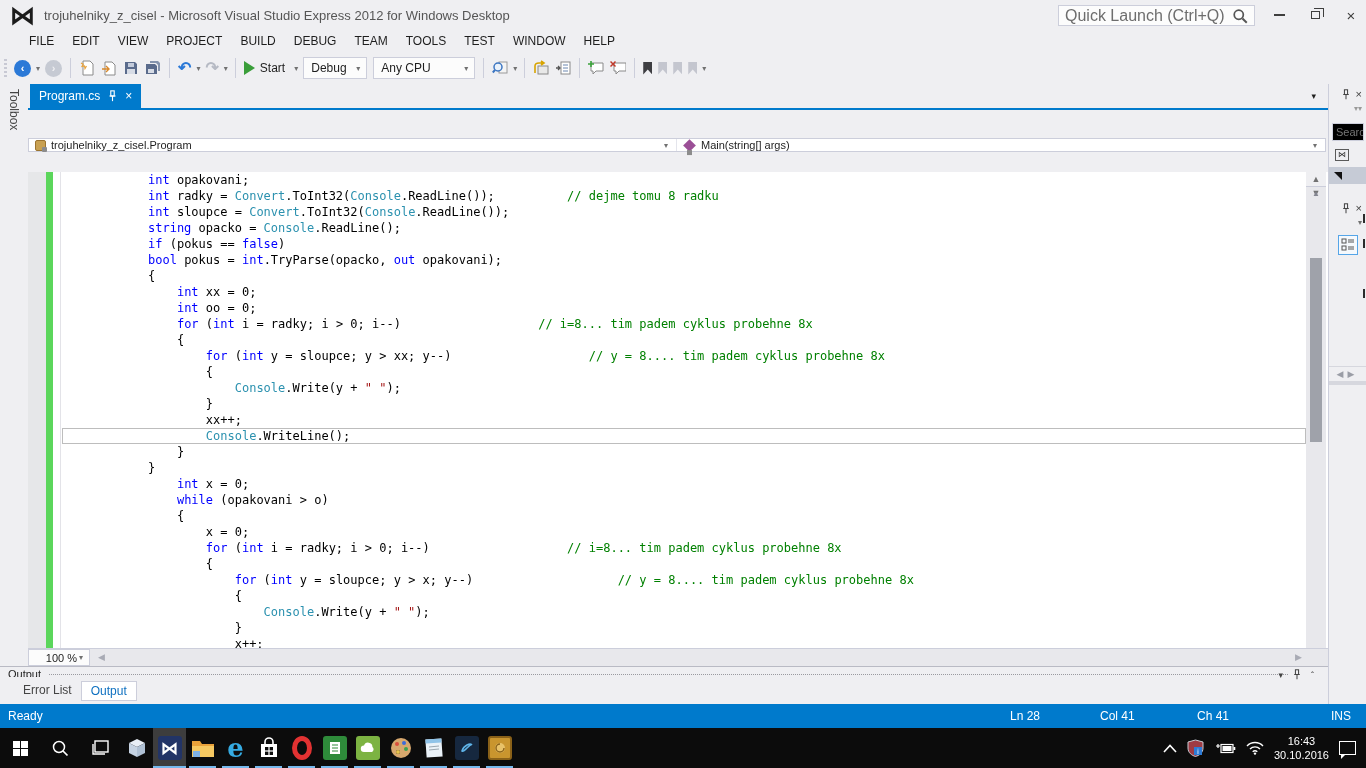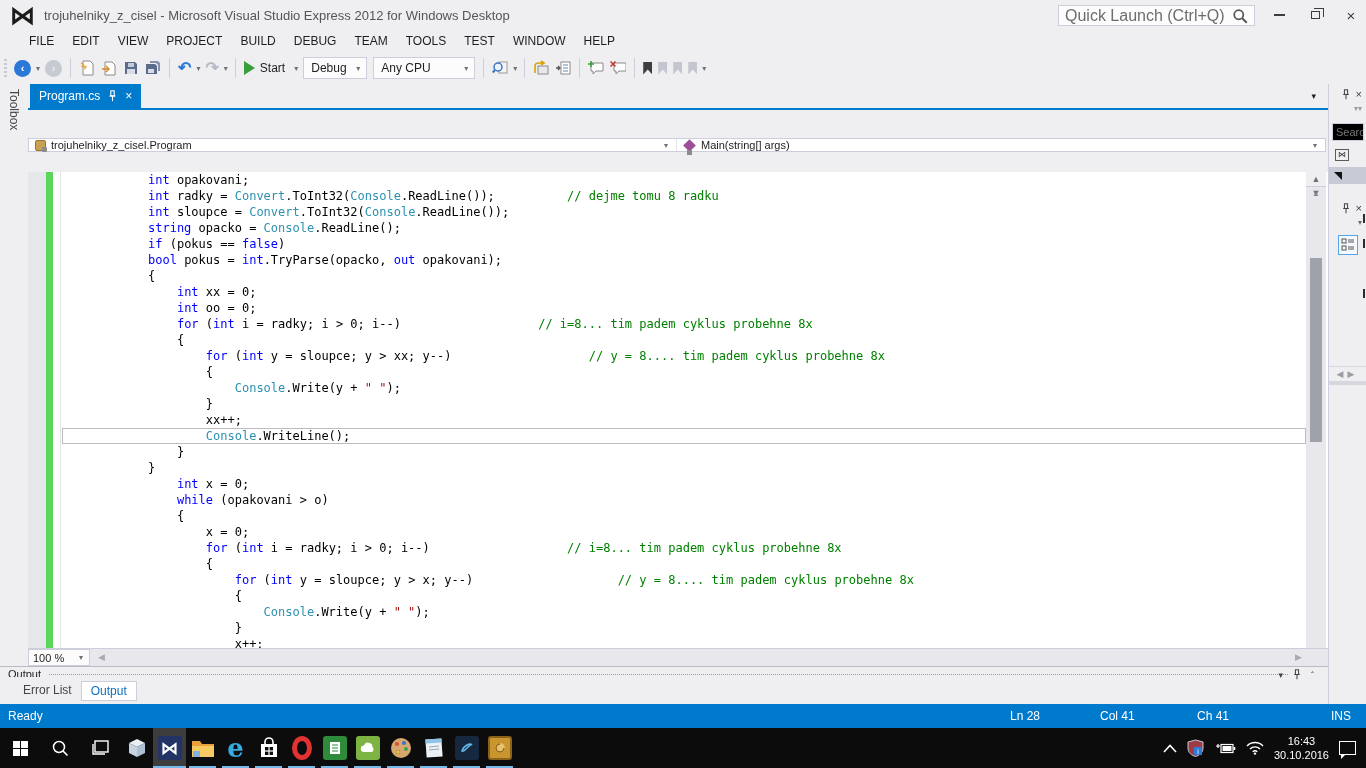--- a/index.html
+++ b/index.html
@@ -75,21 +75,21 @@
   .cl .s { color:var(--st,#A31515); }
 
   .vscroll { position:absolute; left:1306px; top:0; width:20px; height:520px; background:#E8E8EC; }
   .vs-grip { height:15px; background:#EFEFF2; border-bottom:1px solid #CCCEDB; text-align:center; font-size:9px; color:#717171; line-height:14px; }
   .vs-arrow { height:14px; text-align:center; font-size:8px; color:#848691; line-height:14px; }
   .vs-thumb { position:absolute; left:4px; top:86px; width:12px; height:184px; background:#9FA2AA; }
   .vs-down { position:absolute; bottom:2px; width:100%; text-align:center; font-size:8px; color:#848691; }
 
   
   .hscroll-row { position:absolute; left:28px; top:564px; width:1300px; height:18px; background:#E8E8EC; border-top:1px solid #CCCEDB; }
-  .zoom-combo { position:absolute; left:0; top:0; width:62px; height:17px; background:#FCFCFC; border:1px solid #CCCEDB; display:flex; align-items:center; padding:0 4px; }
+  .zoom-combo { position:absolute; left:0; top:0; width:62px; height:17px; background:#FCFCFC; border:1px solid #CCCEDB; display:flex; align-items:center; padding:0 4px;text-align:right; }
   .zoom-combo span.z { font-size:11px; flex:1; }
   .h-arrow { position:absolute; top:3px; font-size:9px; color:#A9ABB5; }
 
   
   .bottom-panel { position:absolute; left:0; top:582px; width:1328px; height:38px; background:#EFEFF2; border-top:1px solid #B9BAC4; }
   .panel-head { position:absolute; left:8px; right:40px; top:0; height:10px; overflow:hidden; display:flex; align-items:flex-end; gap:8px; }
   .panel-title { font-size:11px; color:#1E1E1E; line-height:14px; margin-bottom:-4px; }
   .panel-dots { flex:1; border-bottom:1px dotted #9A9AA0; margin-bottom:2px; }
   .panel-icons { position:absolute; right:14px; top:2px; display:flex; gap:10px; color:#424242; font-size:9px; align-items:center; }
   .panel-tabs { position:absolute; left:14px; bottom:3px; display:flex; }

